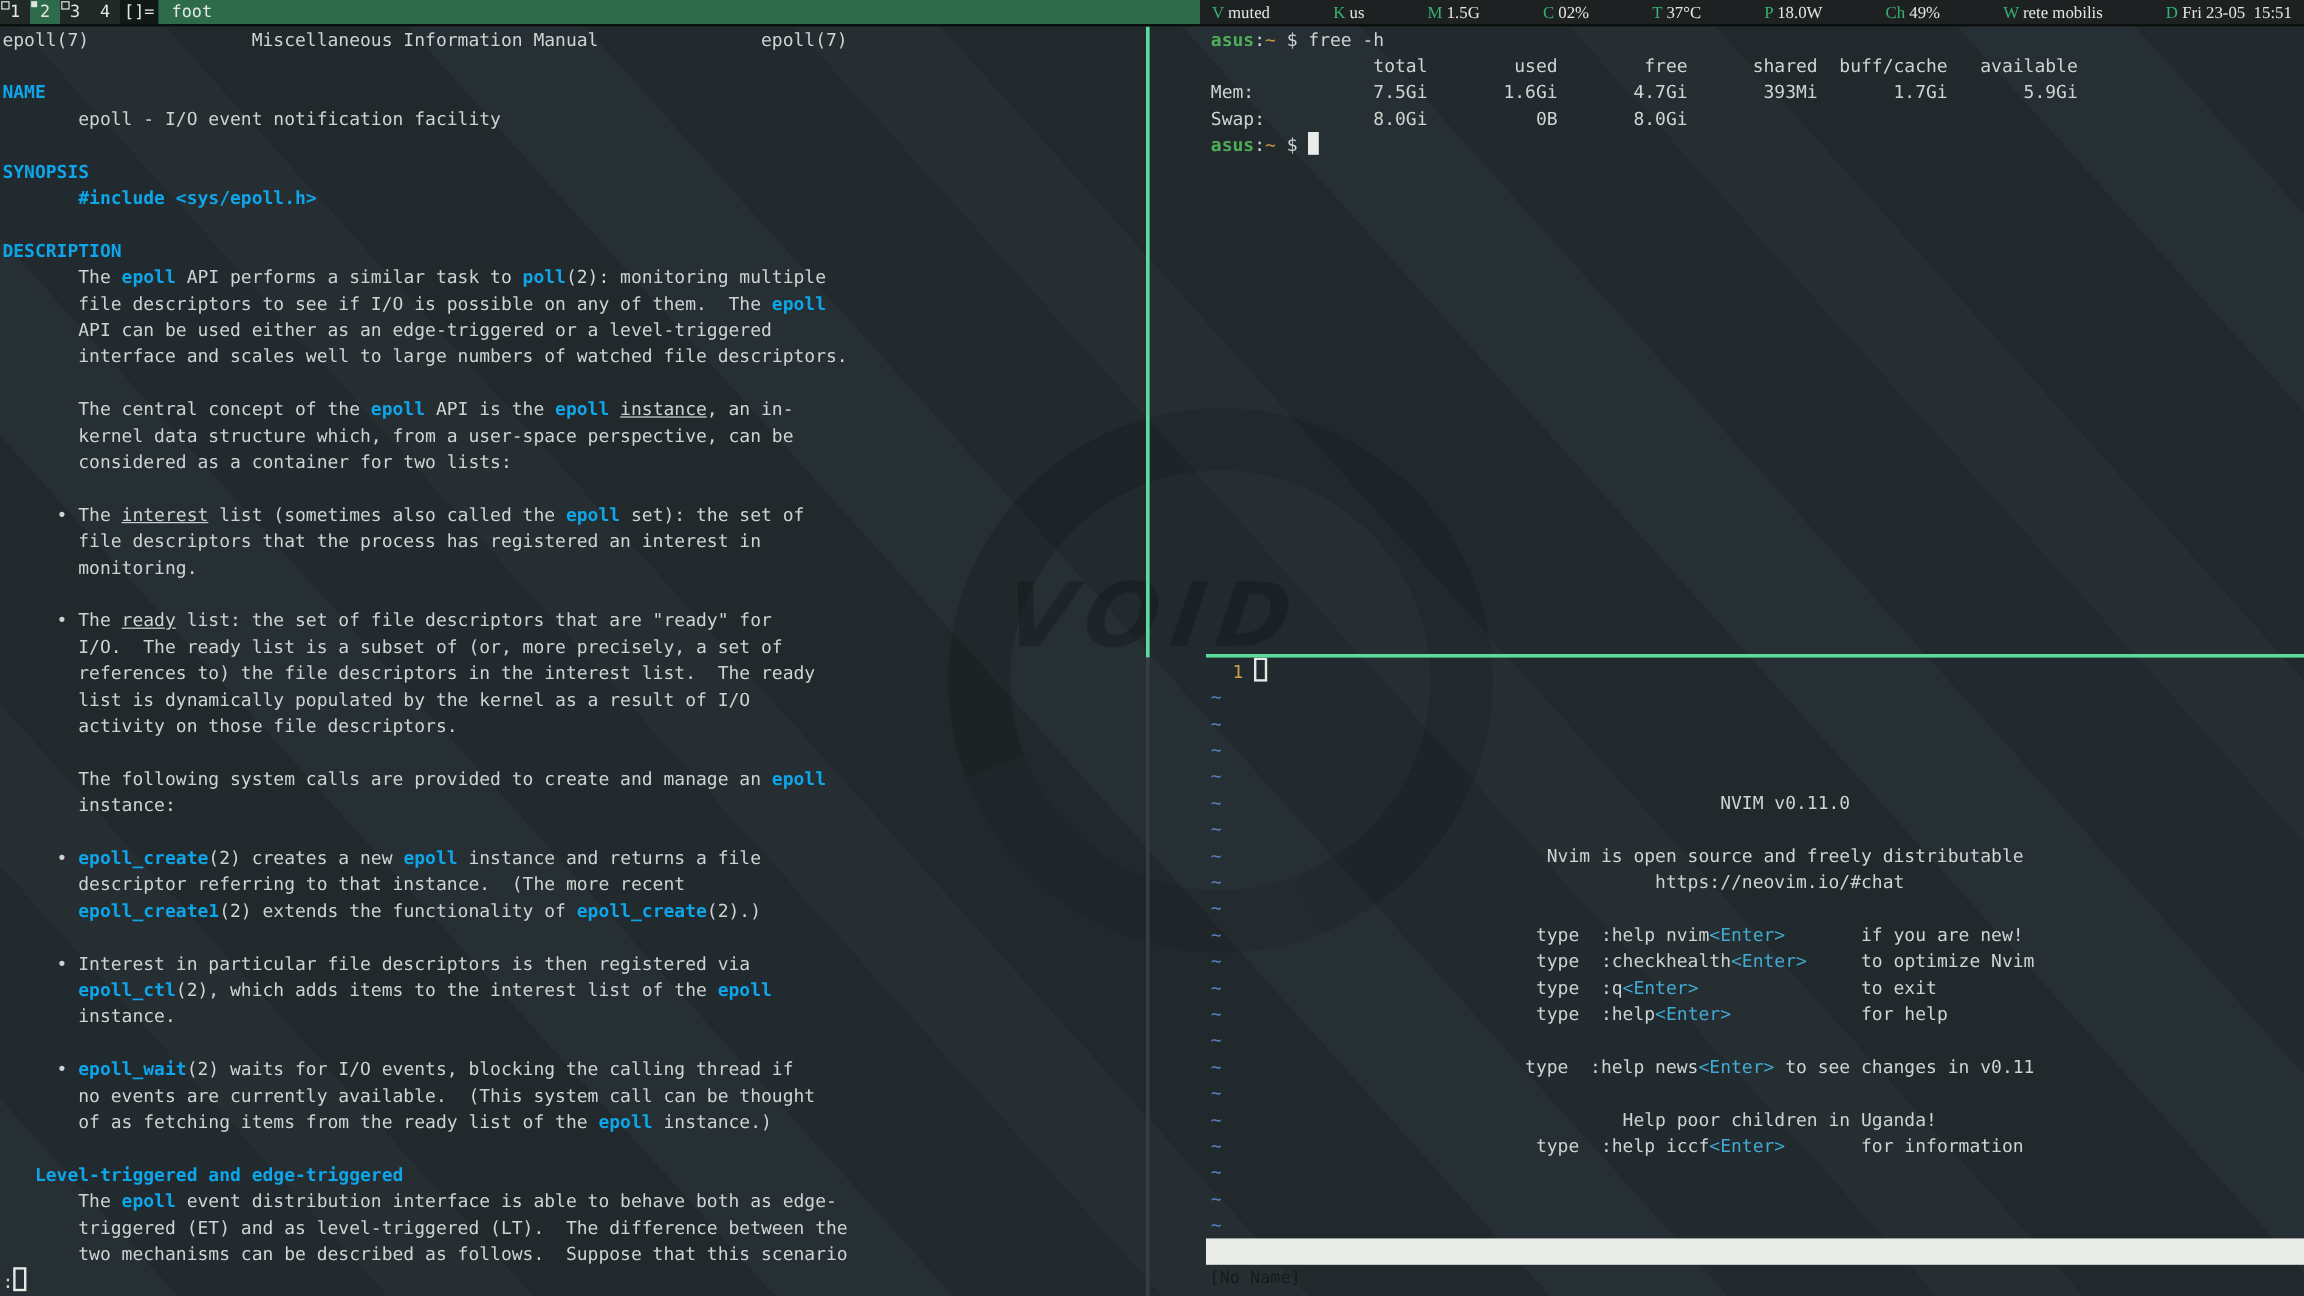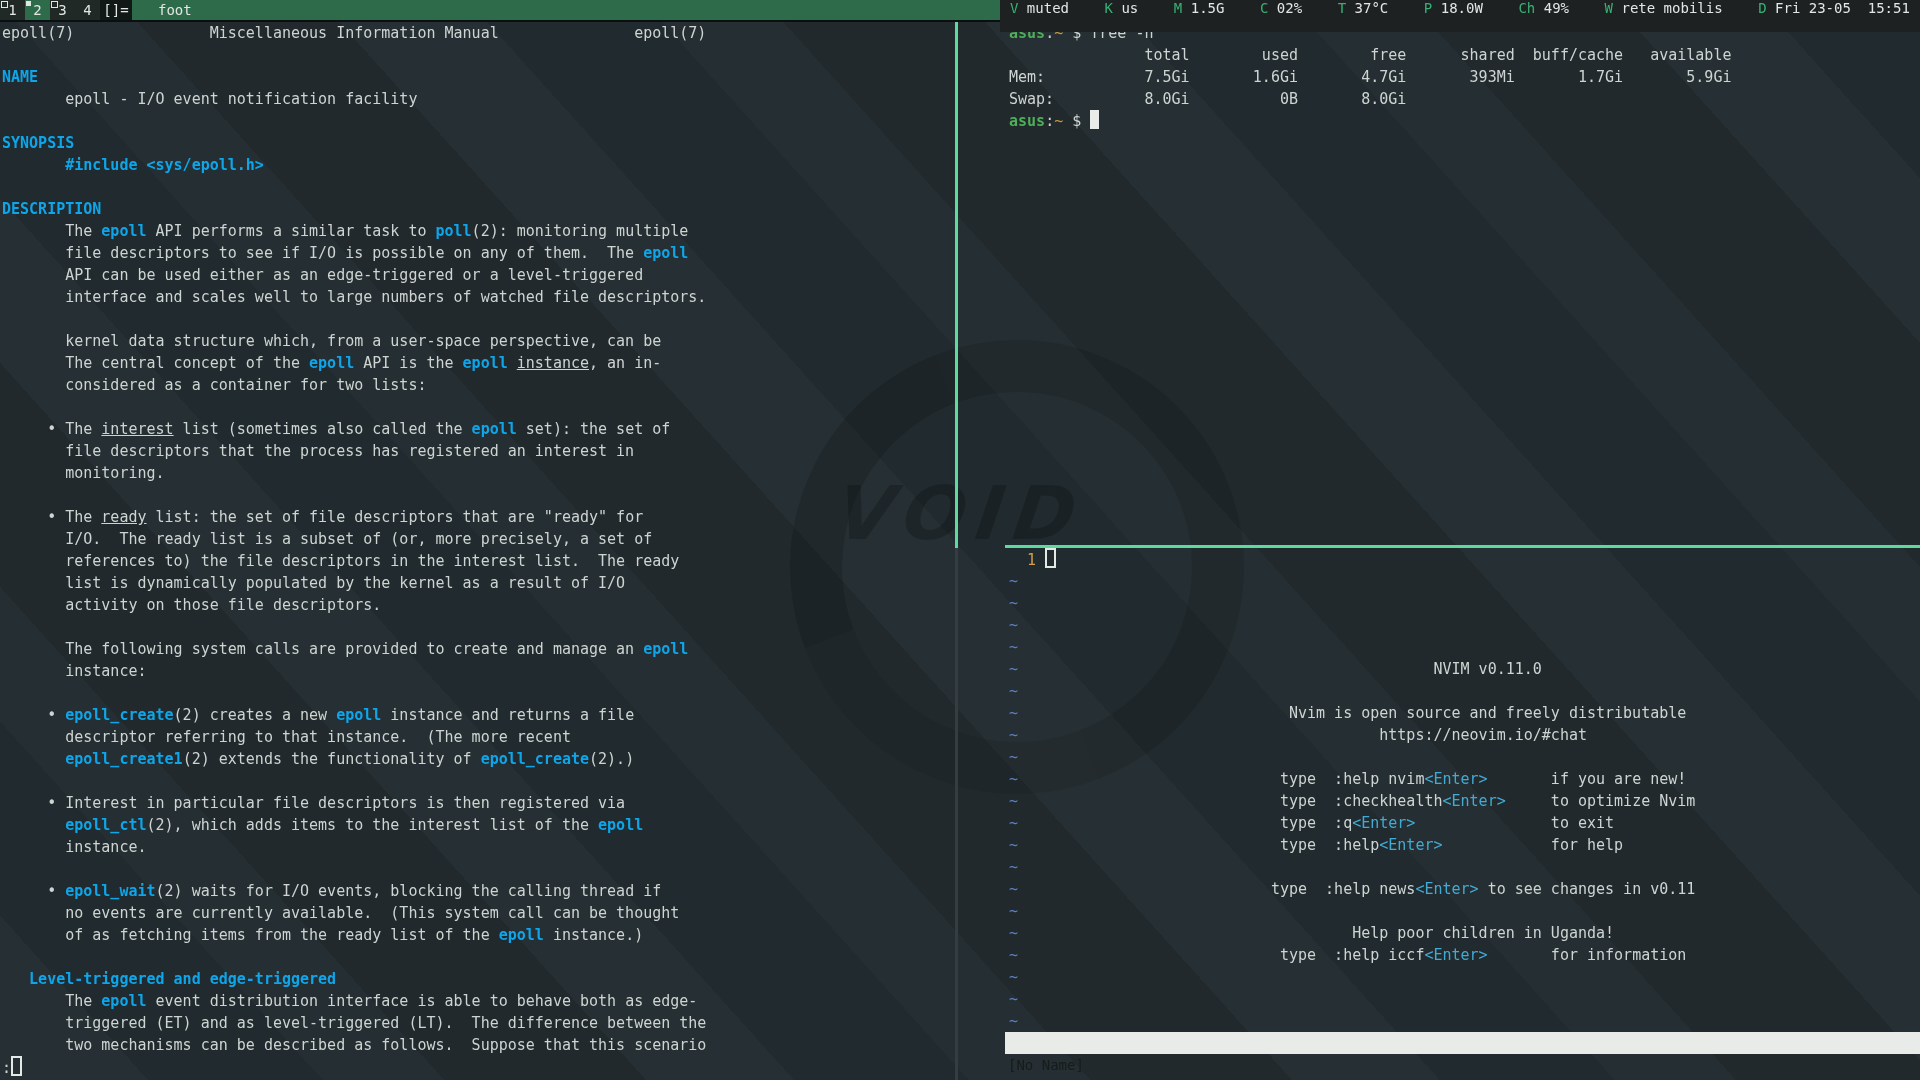--- a/index.html
+++ b/index.html
@@ -25,23 +25,23 @@
   
   .bar{position:relative;z-index:2;display:flex;align-items:stretch;height:20px;
     background:#212927;border-bottom:2px solid #0b0f10;font-size:14px;color:#e3e7e4;}
   .ws-group{display:flex;}
   .ws{position:relative;width:25px;display:flex;align-items:center;justify-content:center;cursor:default;}
   .ws.active{background:#2e6b4b;}
   .ws .marker{position:absolute;top:1px;left:1px;width:5px;height:5px;}
   .ws .marker.outline{border:1px solid #dfe6e2;}
   .ws .marker.filled{background:#dfe6e2;}
   .layout-ind{width:32px;display:flex;align-items:center;justify-content:center;background:#111917;}
-  .bar-title{flex:1;background:#2e6b4b;display:flex;align-items:center;padding-left:26px;}
-  .bar-status{flex:0 0 920px;background:#1d2122;display:flex;align-items:flex-end;
-    justify-content:space-between;padding:16px 10px;box-sizing:border-box;}
+  .bar-title{flex:1;background:#2e6b4b;display:flex;align-items:center;padding-left:11px;}
+  .bar-status{flex:0 0 920px;background:#1d2122;display:flex;align-items:flex-start;
+    justify-content:space-between;padding:4px 10px;box-sizing:border-box;font-family:Liberation Serif, serif;}
   .status-item{white-space:pre;}
   .status-item .key{color:#37b173;}
 
   
   .workarea{position:relative;z-index:1;display:flex;height:1058px;}
   .pane{font-size:15px;line-height:22px;color:#ced4d1;}
   .row{height:22px;white-space:pre;}
   .man-pane{width:955px;}
   .man-pane .row{padding-left:2px;}
   .vsplit{width:3px;display:flex;flex-direction:column;}
@@ -124,22 +124,22 @@
         <div class="row"></div>
         <div class="row"><span class="b">SYNOPSIS</span></div>
         <div class="row"><span>       </span><span class="b">#include &lt;sys/epoll.h&gt;</span></div>
         <div class="row"></div>
         <div class="row"><span class="b">DESCRIPTION</span></div>
         <div class="row"><span>       The </span><span class="b">epoll</span><span> API performs a similar task to </span><span class="b">poll</span><span>(2): monitoring multiple</span></div>
         <div class="row"><span>       file descriptors to see if I/O is possible on any of them.  The </span><span class="b">epoll</span></div>
         <div class="row"><span>       API can be used either as an edge-triggered or a level-triggered</span></div>
         <div class="row"><span>       interface and scales well to large numbers of watched file descriptors.</span></div>
         <div class="row"></div>
+        <div class="row"><span>       The central concept of the </span><span class="b">epoll</span><span> API is the </span><span class="b">epoll</span><span> </span><span class="u">instance</span><span>, an in-</span></div>
         <div class="row"><span>       kernel data structure which, from a user-space perspective, can be</span></div>
-        <div class="row"><span>       The central concept of the </span><span class="b">epoll</span><span> API is the </span><span class="b">epoll</span><span> </span><span class="u">instance</span><span>, an in-</span></div>
         <div class="row"><span>       considered as a container for two lists:</span></div>
         <div class="row"></div>
         <div class="row"><span>     • The </span><span class="u">interest</span><span> list (sometimes also called the </span><span class="b">epoll</span><span> set): the set of</span></div>
         <div class="row"><span>       file descriptors that the process has registered an interest in</span></div>
         <div class="row"><span>       monitoring.</span></div>
         <div class="row"></div>
         <div class="row"><span>     • The </span><span class="u">ready</span><span> list: the set of file descriptors that are "ready" for</span></div>
         <div class="row"><span>       I/O.  The ready list is a subset of (or, more precisely, a set of</span></div>
         <div class="row"><span>       references to) the file descriptors in the interest list.  The ready</span></div>
         <div class="row"><span>       list is dynamically populated by the kernel as a result of I/O</span></div>

